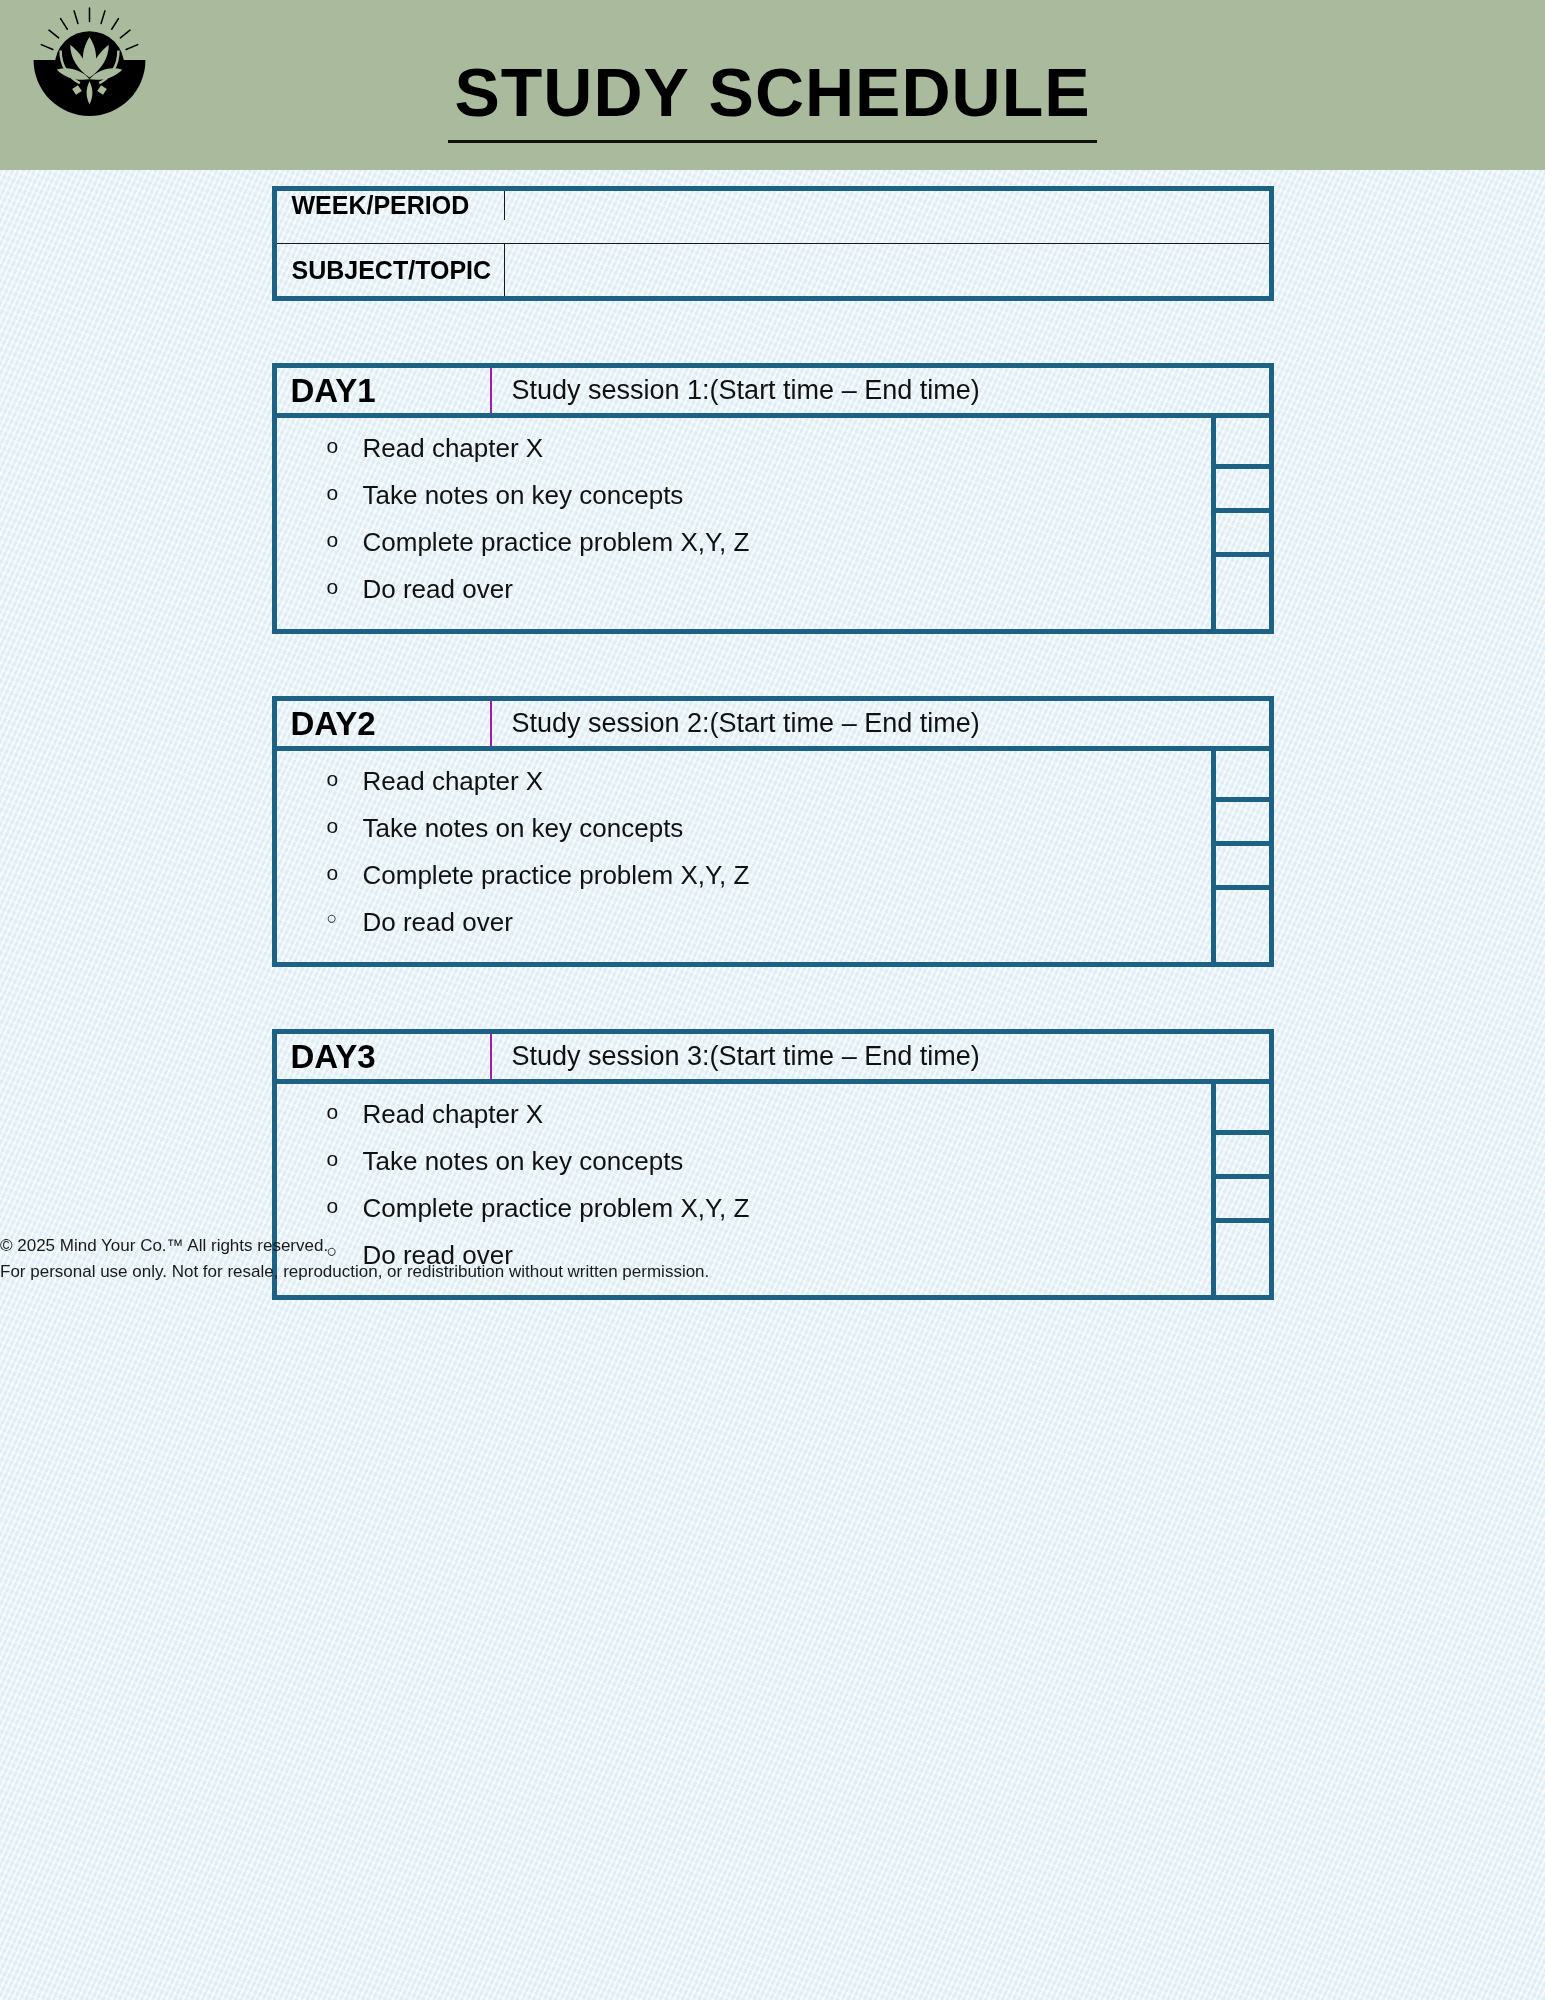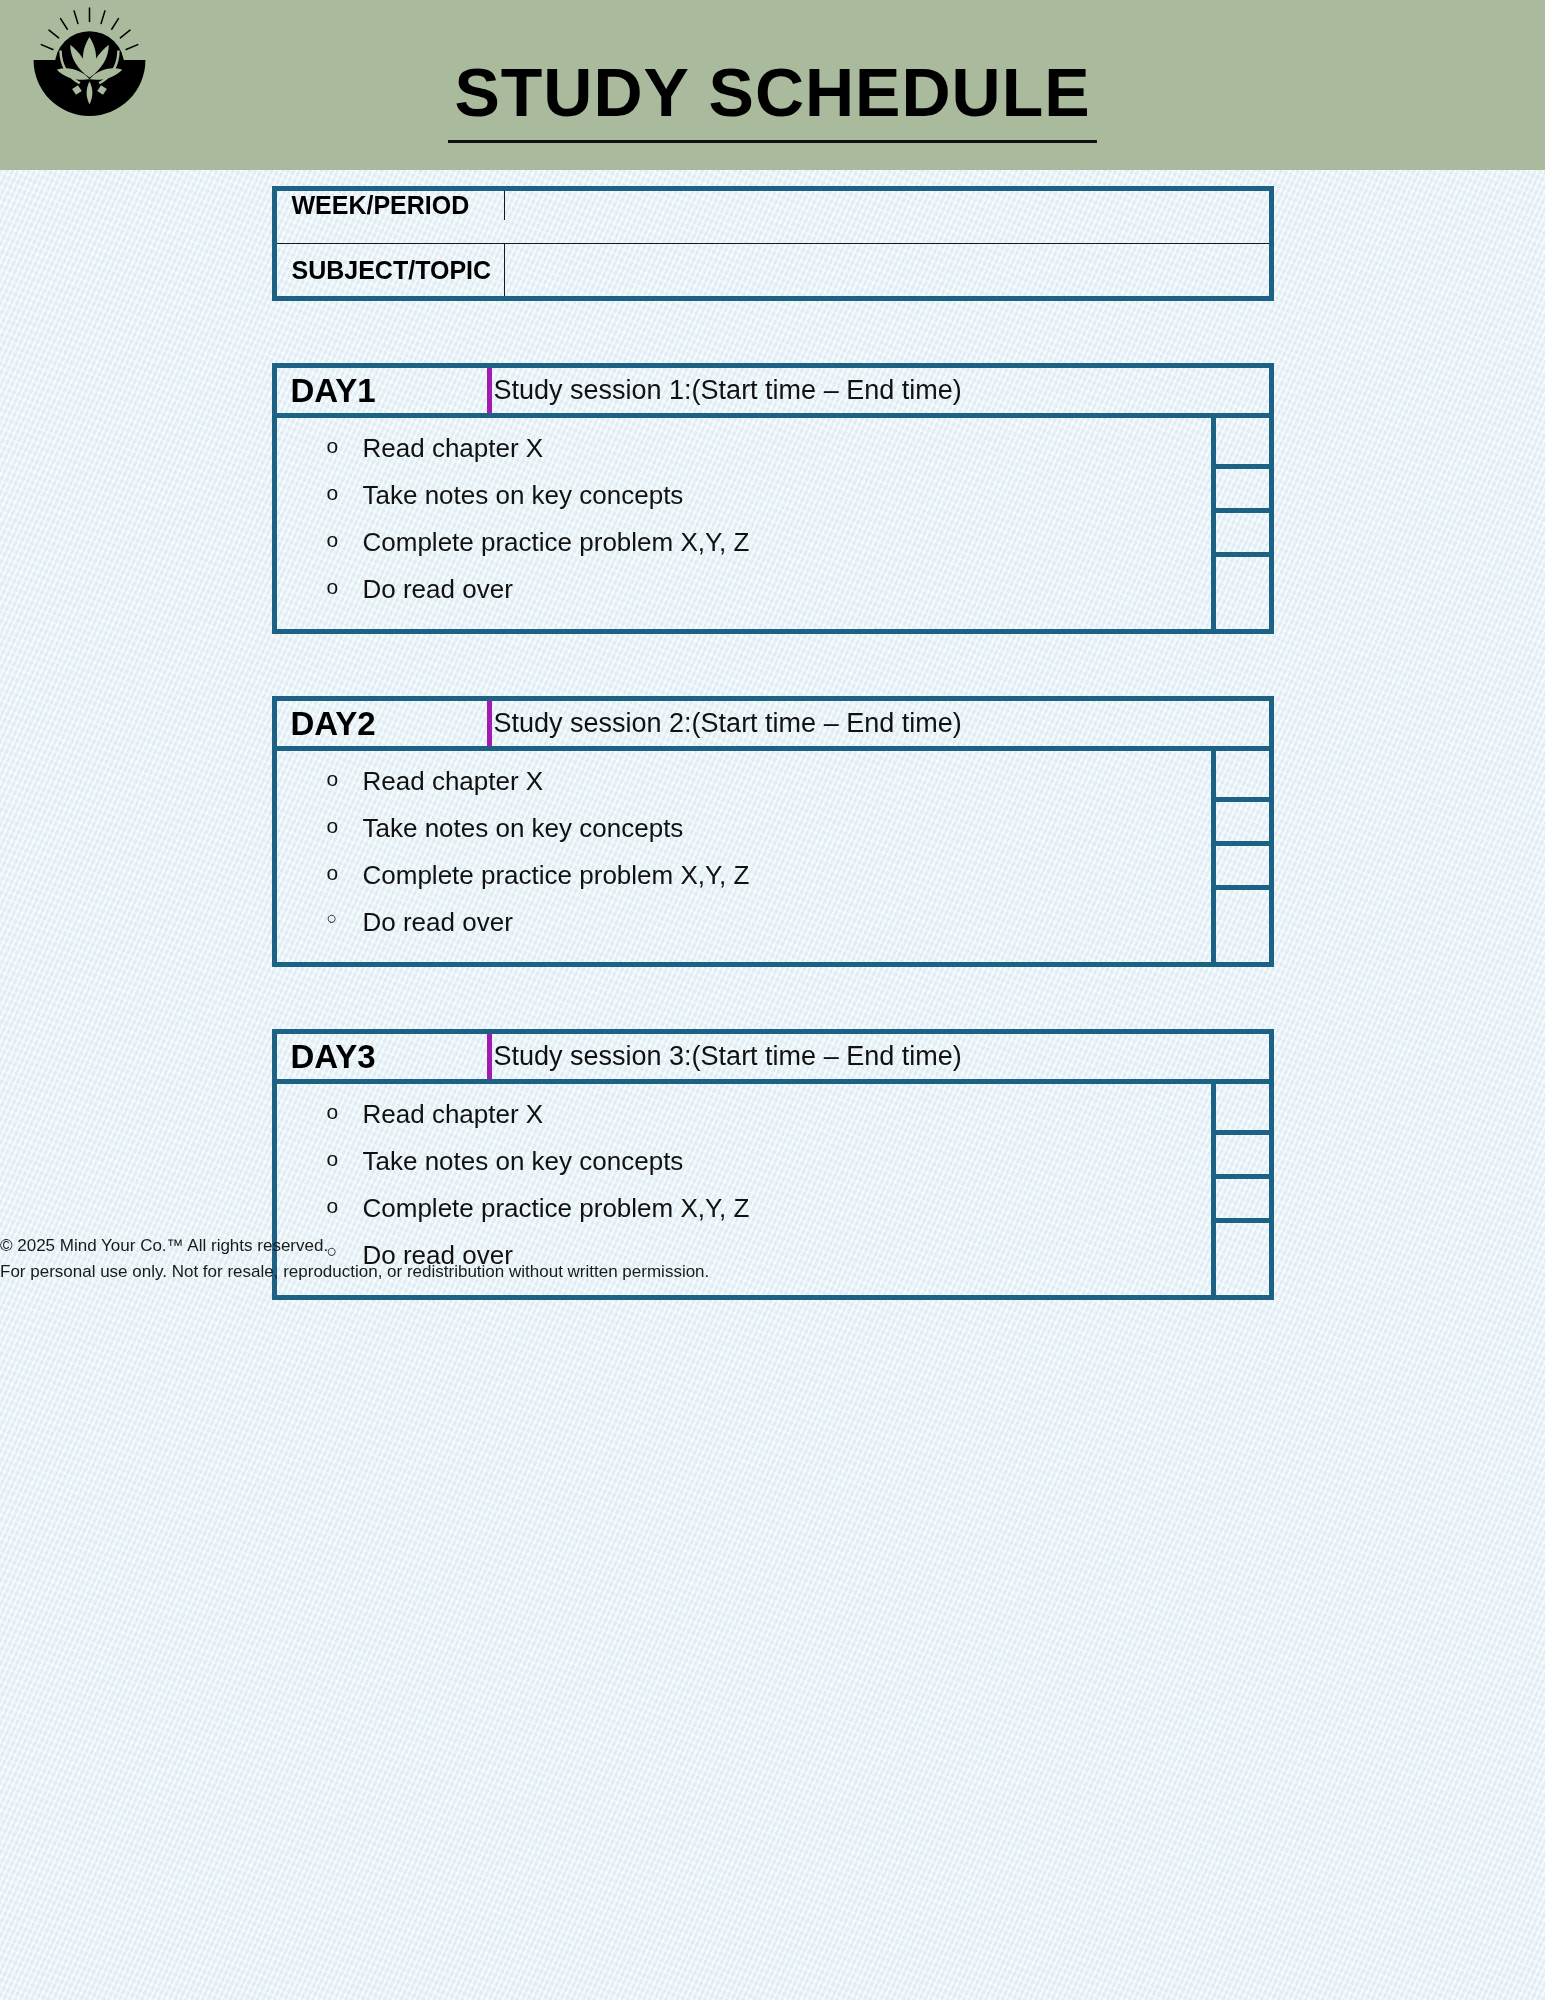--- a/index.html
+++ b/index.html
@@ -102,33 +102,33 @@
   .day-head {
     display: flex;
     border: 5px solid #1d6185;
     box-sizing: border-box;
     height: 55px;
   }
   .day-name {
     width: 215px;
     flex: none;
     box-sizing: border-box;
-    border-right: 5px solid #a21caf;
+    border-right: 2px solid #a21caf;
     display: flex;
     align-items: center;
     padding-left: 14px;
     font-size: 33px;
     font-weight: bold;
     color: #000;
   }
   .day-session {
     flex: 1;
     display: flex;
     align-items: center;
-    padding-left: 2px;
+    padding-left: 20px;
     font-size: 27px;
     color: #111;
   }
 
   .day-body {
     display: flex;
     border-left: 5px solid #1d6185;
     border-right: 5px solid #1d6185;
     border-bottom: 5px solid #1d6185;
     box-sizing: border-box;

